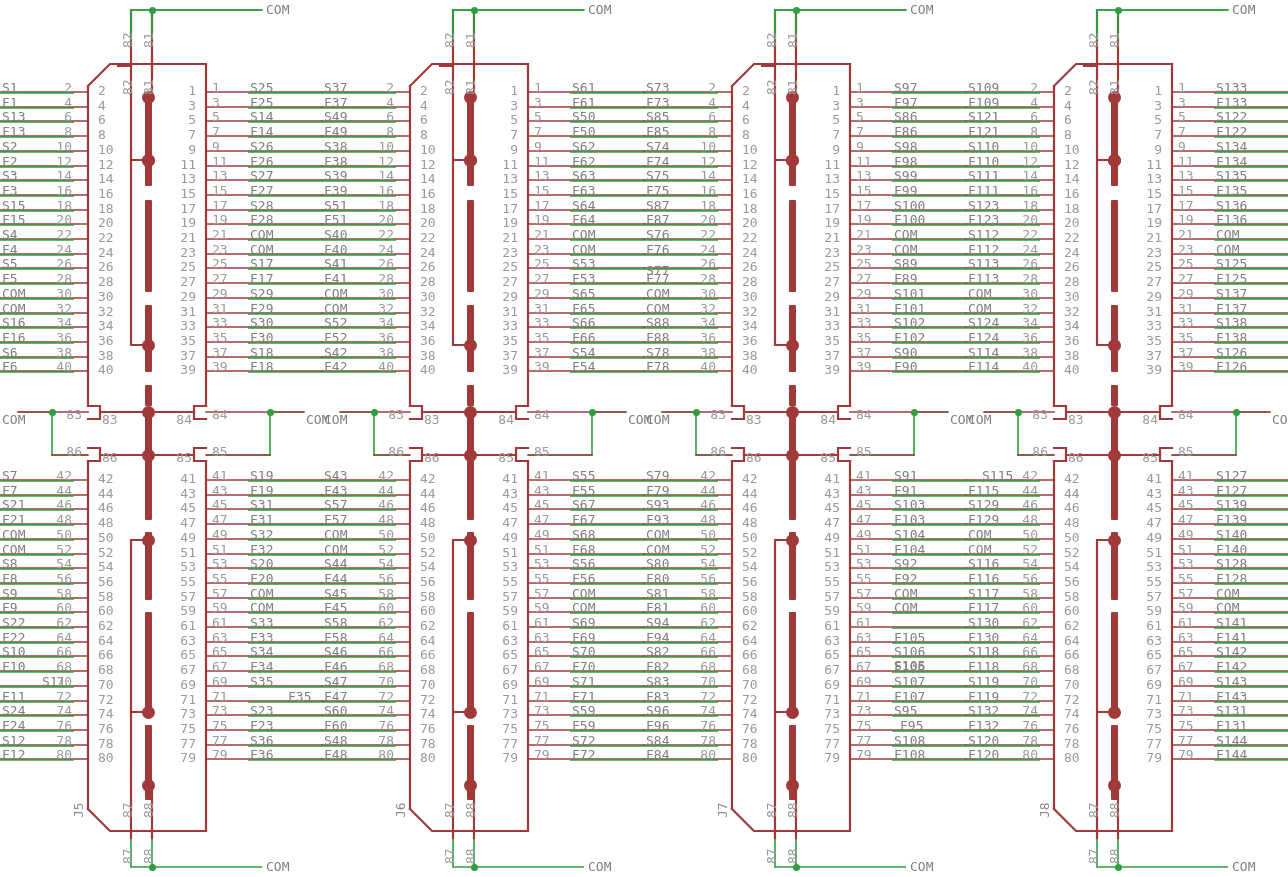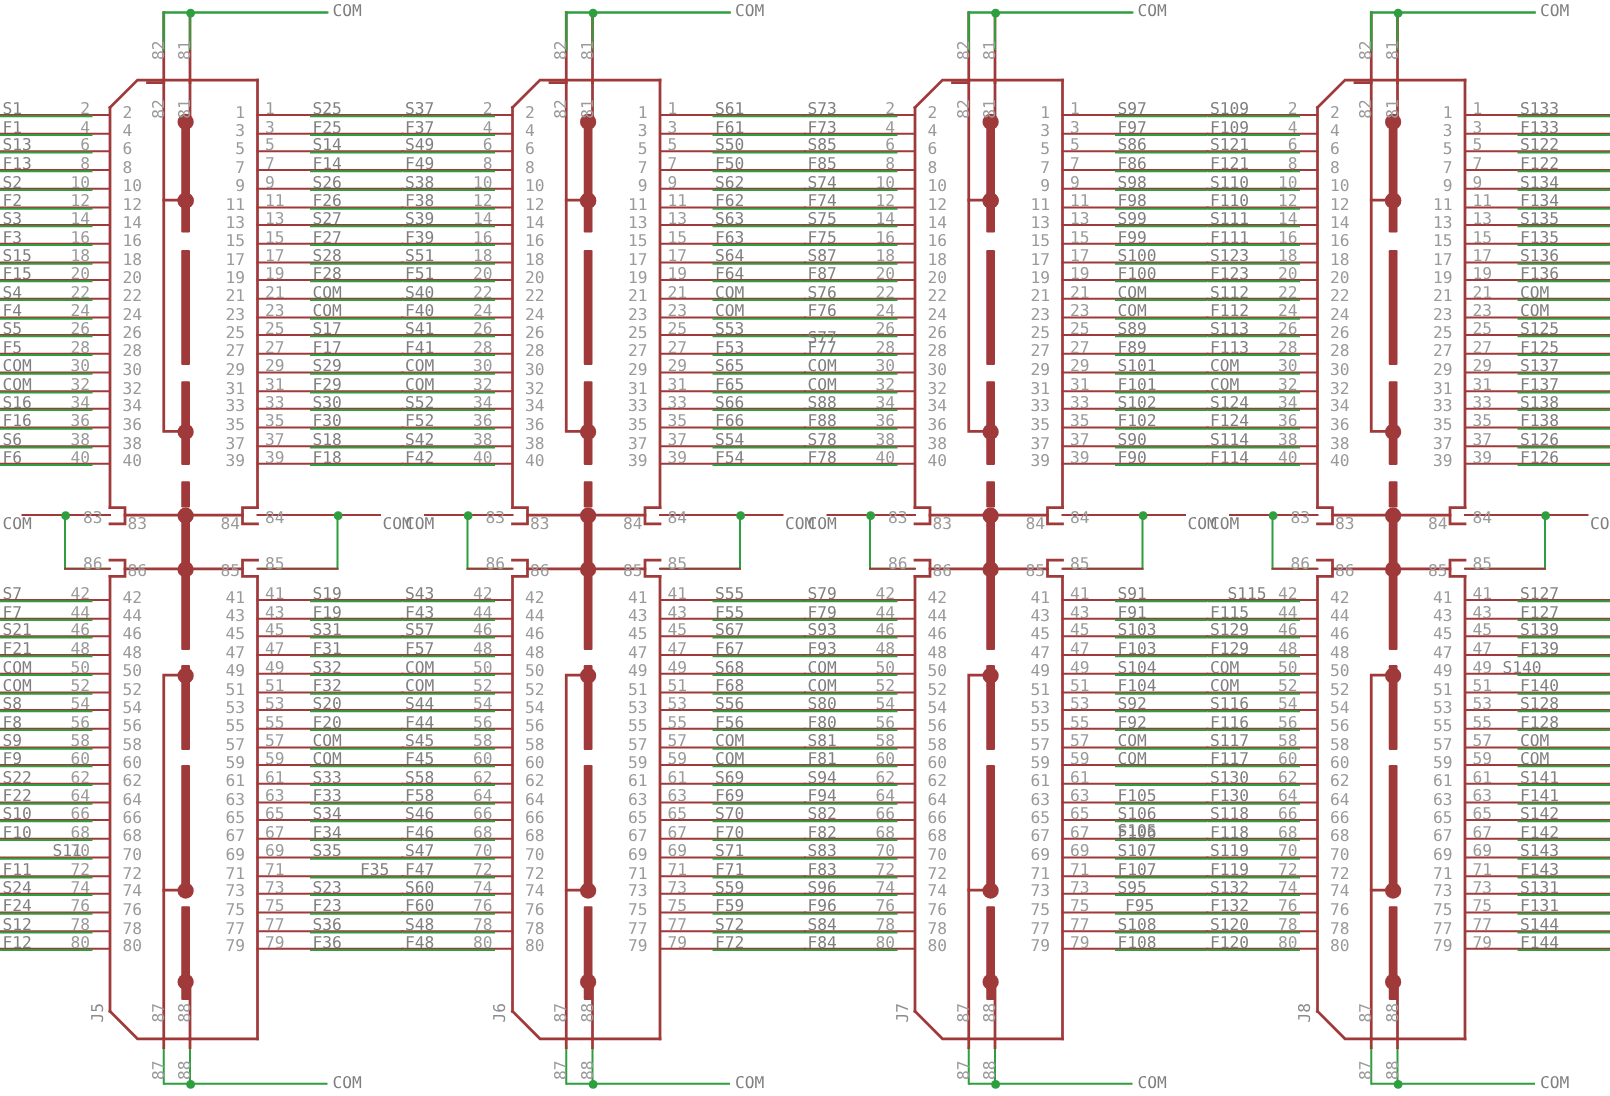--- a/index.html
+++ b/index.html
@@ -1890,21 +1890,21 @@
       <div class="lbl pin" style="left:196px;top:472px;text-align:right;transform:translateX(-100%);">41</div>
       <div class="lbl net" style="left:250px;top:484px;">F127</div>
       <div class="lbl num" style="left:212px;top:484px;">43</div>
       <div class="lbl pin" style="left:196px;top:487px;text-align:right;transform:translateX(-100%);">43</div>
       <div class="lbl net" style="left:250px;top:498px;">S139</div>
       <div class="lbl num" style="left:212px;top:498px;">45</div>
       <div class="lbl pin" style="left:196px;top:501px;text-align:right;transform:translateX(-100%);">45</div>
       <div class="lbl net" style="left:250px;top:513px;">F139</div>
       <div class="lbl num" style="left:212px;top:513px;">47</div>
       <div class="lbl pin" style="left:196px;top:516px;text-align:right;transform:translateX(-100%);">47</div>
-      <div class="lbl net" style="left:236px;top:528px;">S140</div>
+      <div class="lbl net" style="left:250px;top:528px;">S140</div>
       <div class="lbl num" style="left:212px;top:528px;">49</div>
       <div class="lbl pin" style="left:196px;top:531px;text-align:right;transform:translateX(-100%);">49</div>
       <div class="lbl net" style="left:250px;top:543px;">F140</div>
       <div class="lbl num" style="left:212px;top:543px;">51</div>
       <div class="lbl pin" style="left:196px;top:546px;text-align:right;transform:translateX(-100%);">51</div>
       <div class="lbl net" style="left:250px;top:557px;">S128</div>
       <div class="lbl num" style="left:212px;top:557px;">53</div>
       <div class="lbl pin" style="left:196px;top:560px;text-align:right;transform:translateX(-100%);">53</div>
       <div class="lbl net" style="left:250px;top:572px;">F128</div>
       <div class="lbl num" style="left:212px;top:572px;">55</div>

